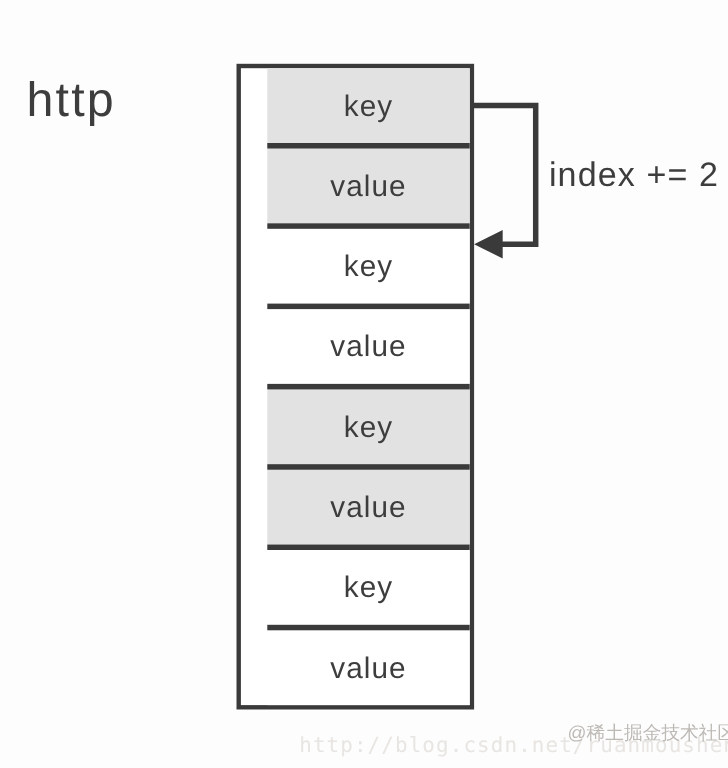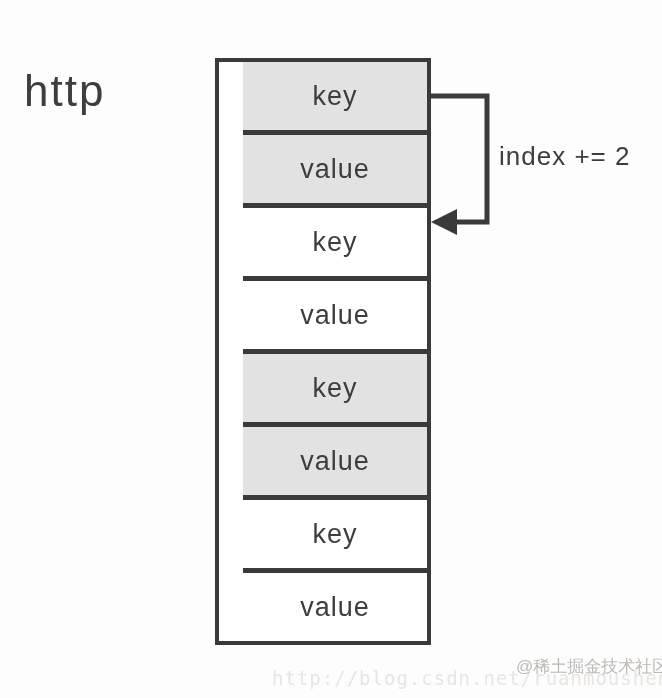--- a/index.html
+++ b/index.html
@@ -66,21 +66,21 @@
   .arrow-line {
     fill: none;
     stroke: var(--border-color);
     stroke-width: 5;
   }
   .arrow-head { fill: var(--border-color); stroke: none; }
   .arrow-label {
     position: absolute;
     left: 499px;
     top: 141px;
-    font-size: 26px;
+    font-size: 31px;
     font-weight: 300;
     letter-spacing: 1px;
     color: var(--cell-text);
     white-space: nowrap;
   }
   .watermark-url {
     position: absolute;
     left: 272px;
     top: 667px;
     font-family: "DejaVu Sans Mono", monospace;

